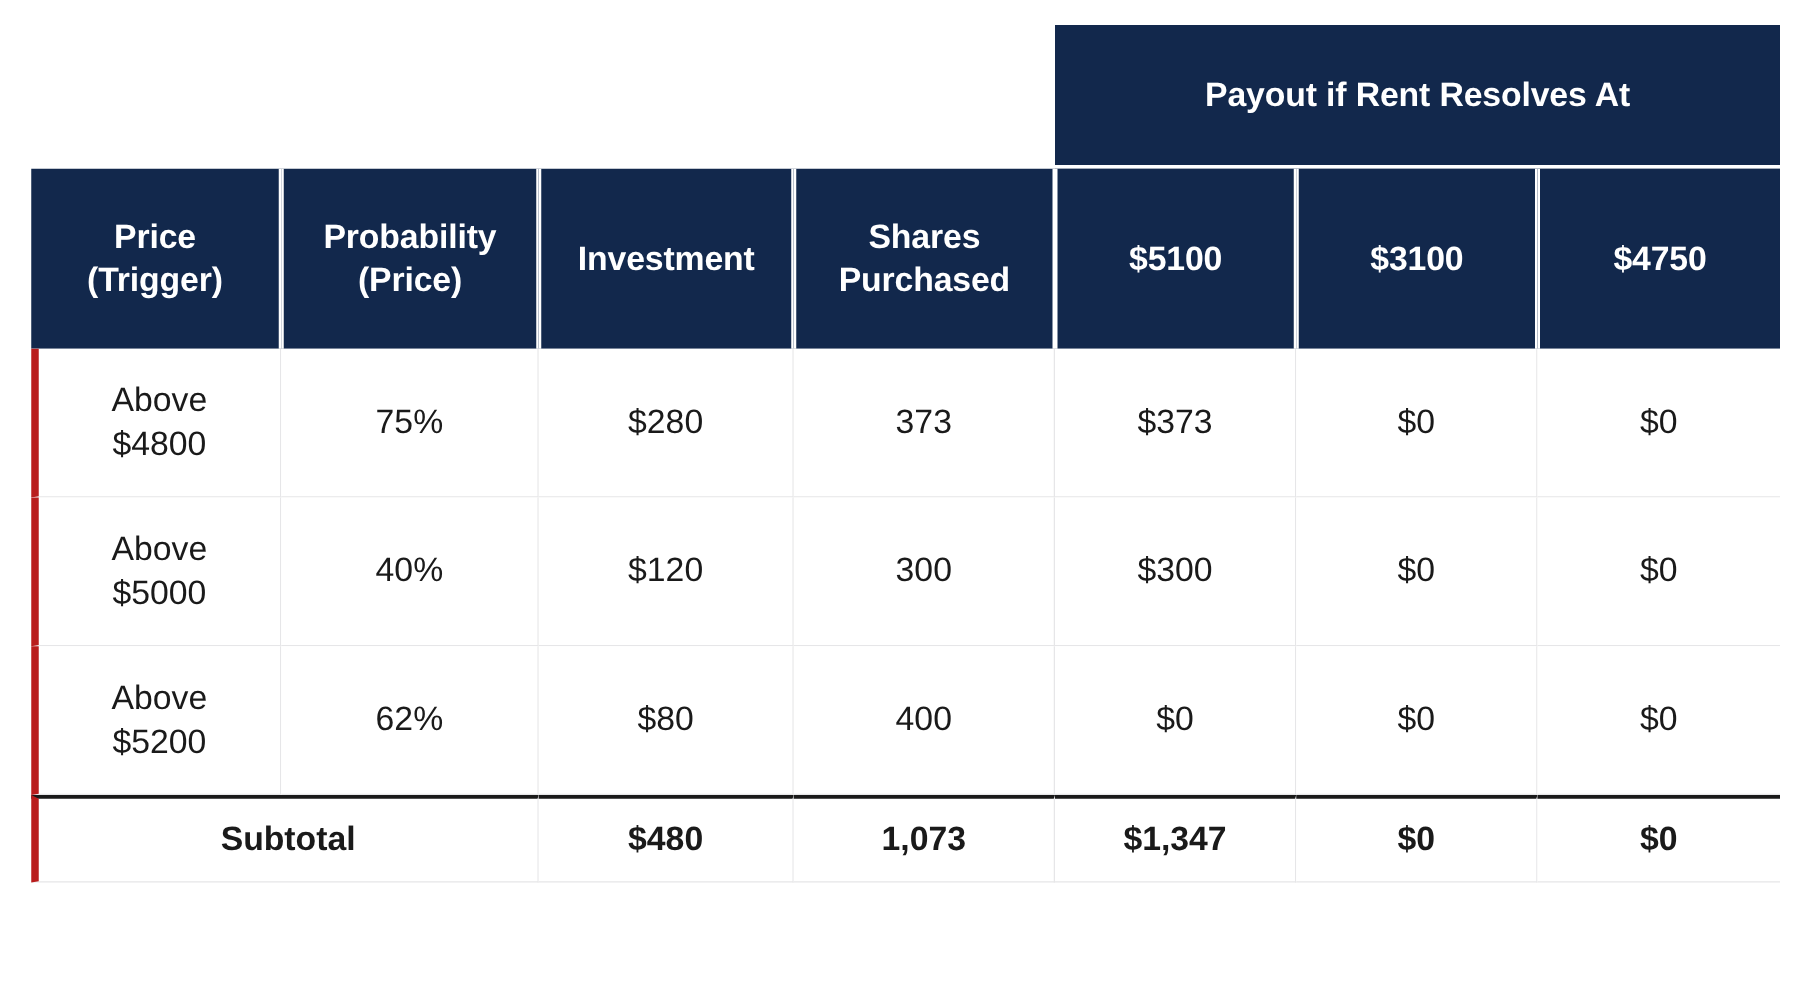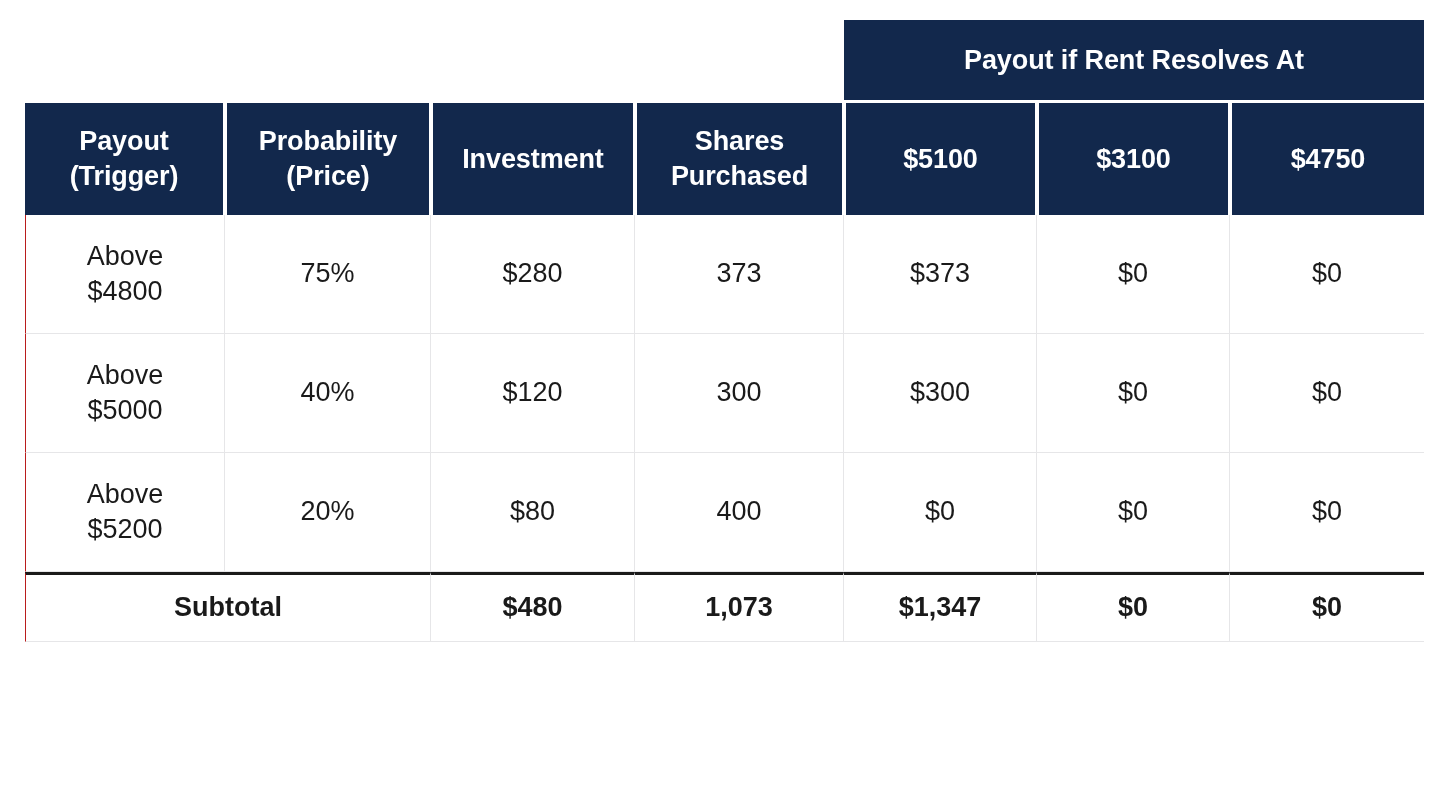--- a/index.html
+++ b/index.html
@@ -40,21 +40,21 @@
 
   
   th {
     background: #12284C;
     color: #ffffff;
     font-weight: bold;
     font-size: 27px;
     line-height: 1.28;
     text-align: center;
     vertical-align: middle;
-    padding: 0;
+    padding: 16px;
     border-left: 2px solid #ffffff;
     border-right: 2px solid #ffffff;
     letter-spacing: -0.1px;
   }
   th.spacer-cell {
     background: #ffffff;
     border: none;
   }
   th.group-head {
     height: 80px;
@@ -95,21 +95,21 @@
 
   td.label-cell {
     font-weight: bold;
     margin-left: 13px;
   }
   td.label-cell.plain { font-weight: normal; }
 
   .two-line { display: block; }
 
   
-  tbody tr td:first-child { border-left: 1px solid #b91c1c; }
+  tbody tr td:first-child { border-left: 6px solid #b91c1c; }
   thead tr th:first-child { border-left: none; }
 </style>
 </head>
 <body>
 
 <div id="table-wrap">
   <table class="payout-table">
     <colgroup>
       <col class="c-market">
       <col class="c-prob">
@@ -120,21 +120,21 @@
       <col class="c-p3">
     </colgroup>
 
     <thead>
       <tr>
         <th class="spacer-cell" colspan="4"></th>
         <th class="group-head edge-left edge-right" colspan="3">Payout if Rent Resolves At</th>
       </tr>
       <tr>
         <th class="col-head edge-left">
-          <span class="two-line">Payout</span>
+          <span class="two-line">Price</span>
           <span class="two-line">(Trigger)</span>
         </th>
         <th class="col-head">
           <span class="two-line">Probability</span>
           <span class="two-line">(Price)</span>
         </th>
         <th class="col-head">
           <span class="two-line">Investment</span>
         </th>
         <th class="col-head">
@@ -178,21 +178,21 @@
         <td>$300</td>
         <td>$0</td>
         <td class="last-col">$0</td>
       </tr>
 
       <tr class="data-row">
         <td>
           <span class="two-line">Above</span>
           <span class="two-line">$5200</span>
         </td>
-        <td>20%</td>
+        <td>62%</td>
         <td>$80</td>
         <td>400</td>
         <td>$0</td>
         <td>$0</td>
         <td class="last-col">$0</td>
       </tr>
 
       <tr class="subtotal-row">
         <td class="label-cell" colspan="2">Subtotal</td>
         <td>$480</td>

